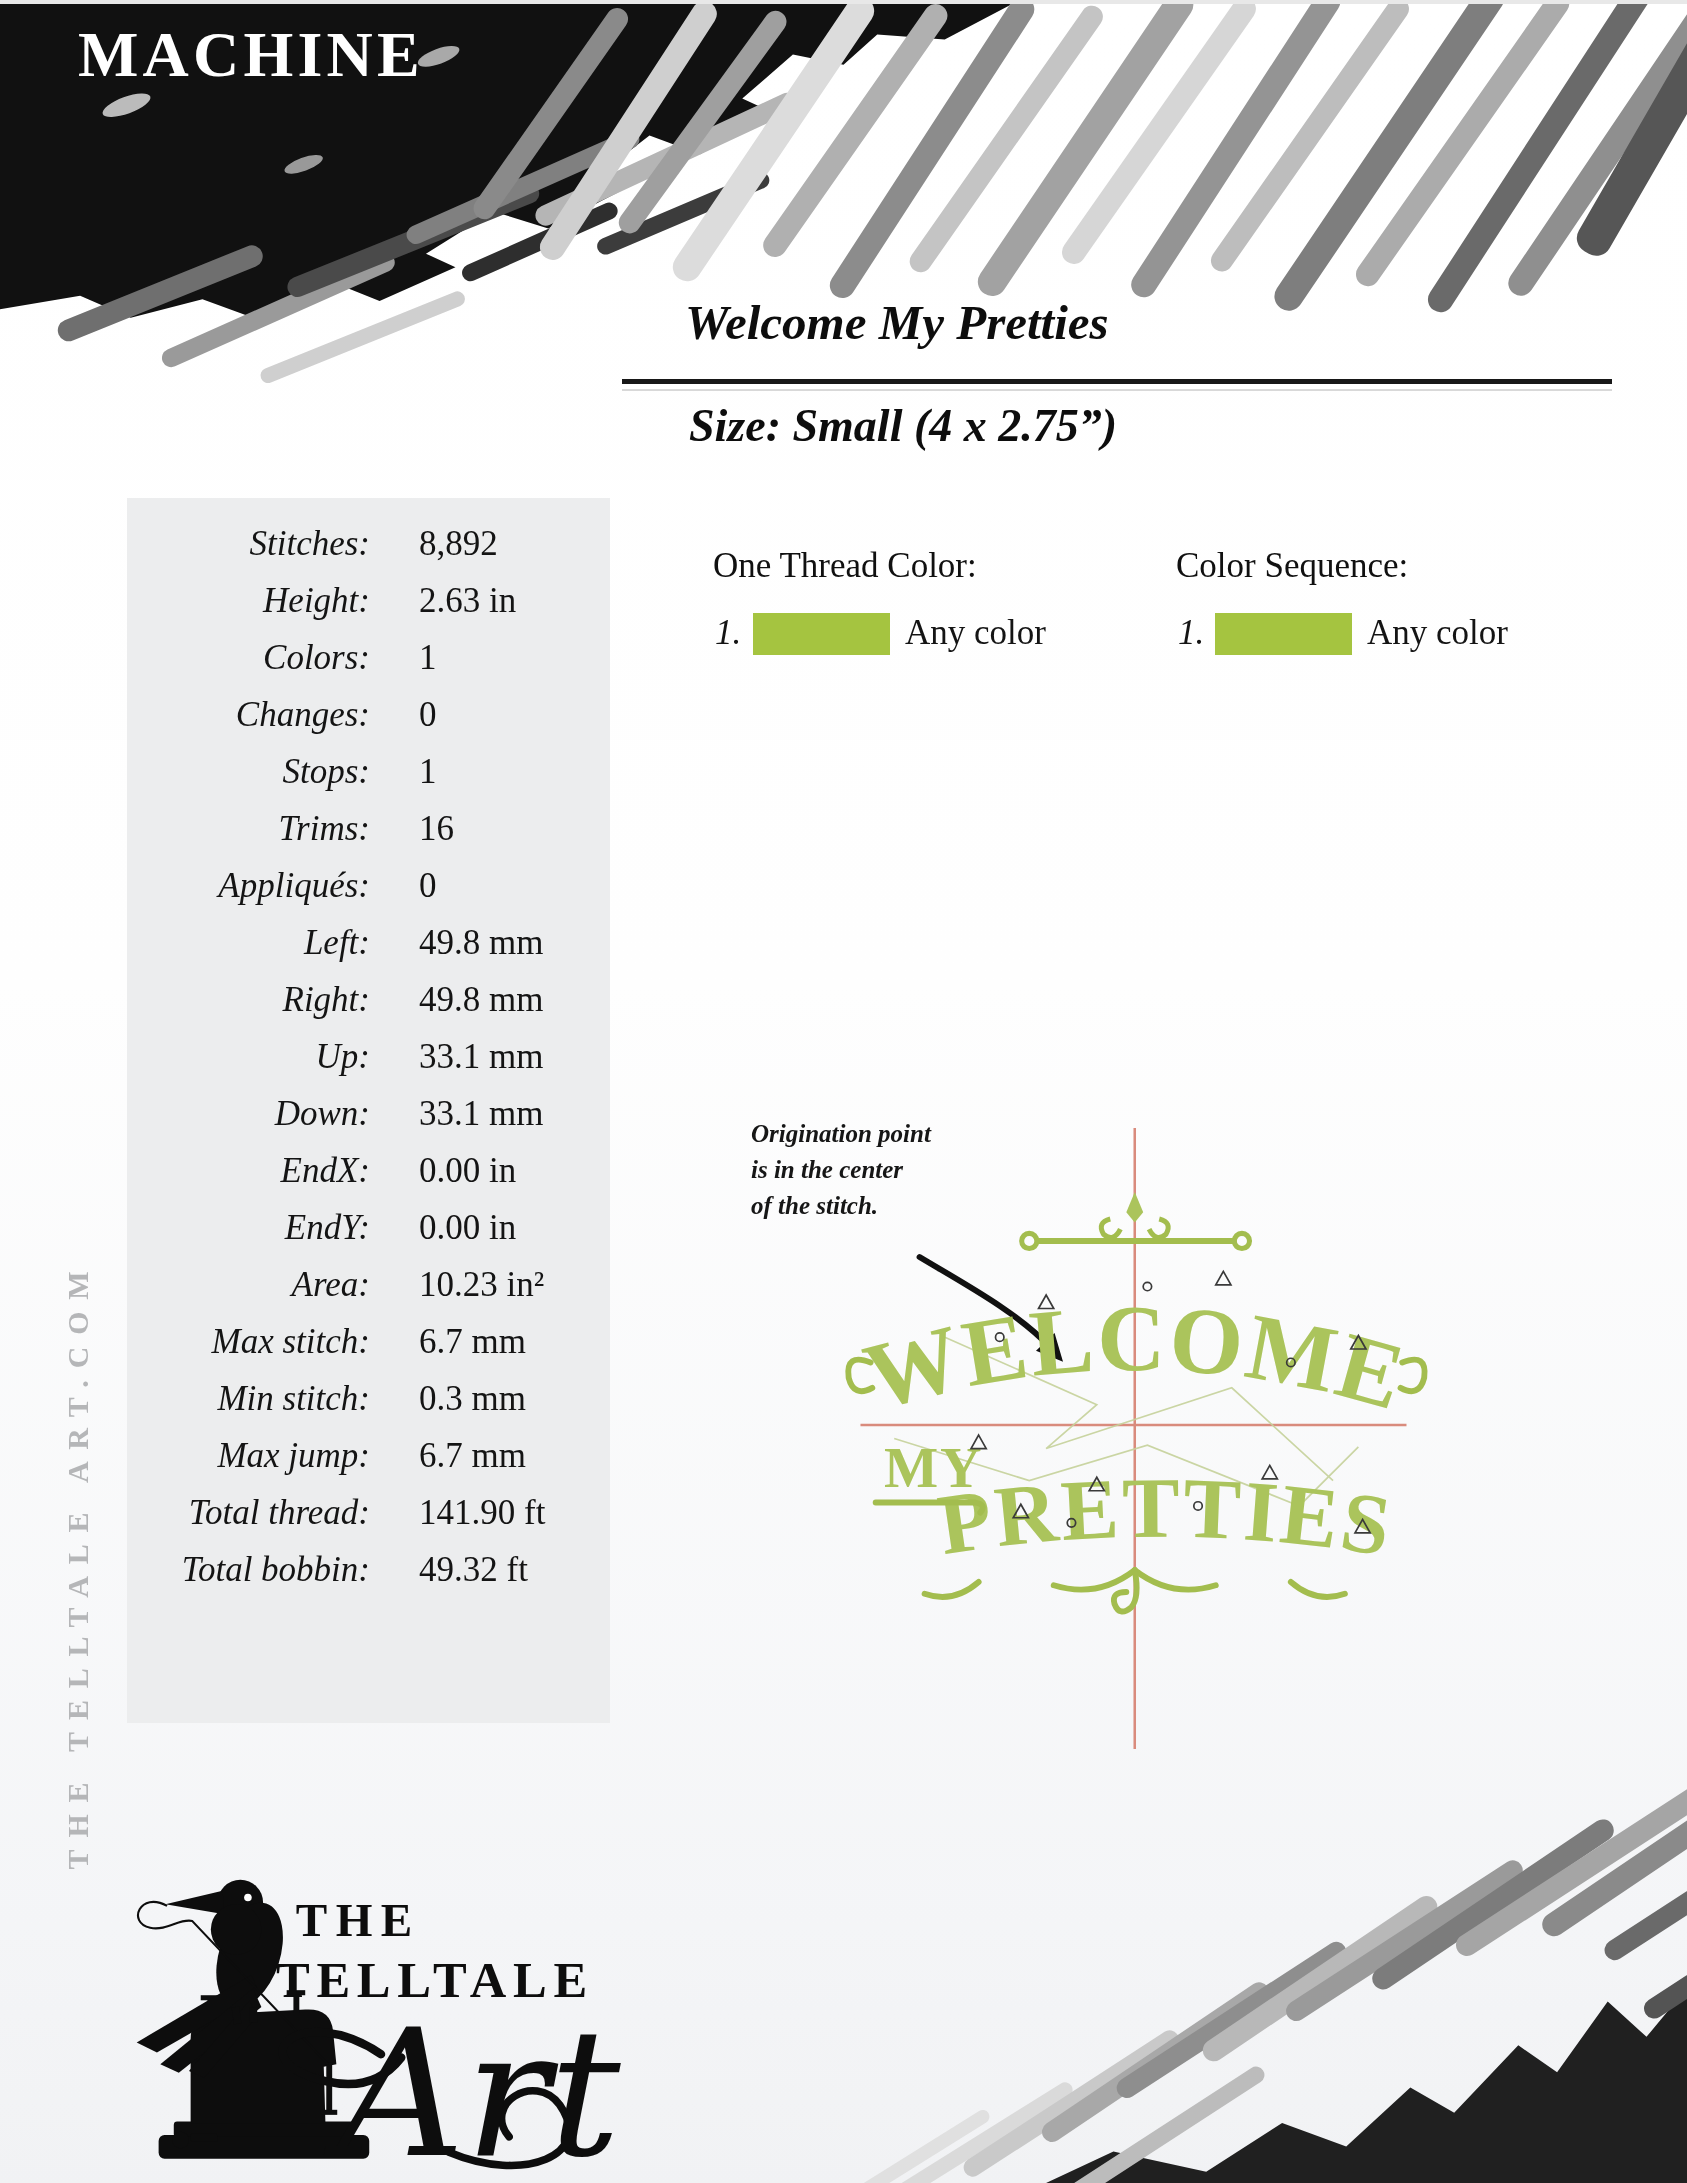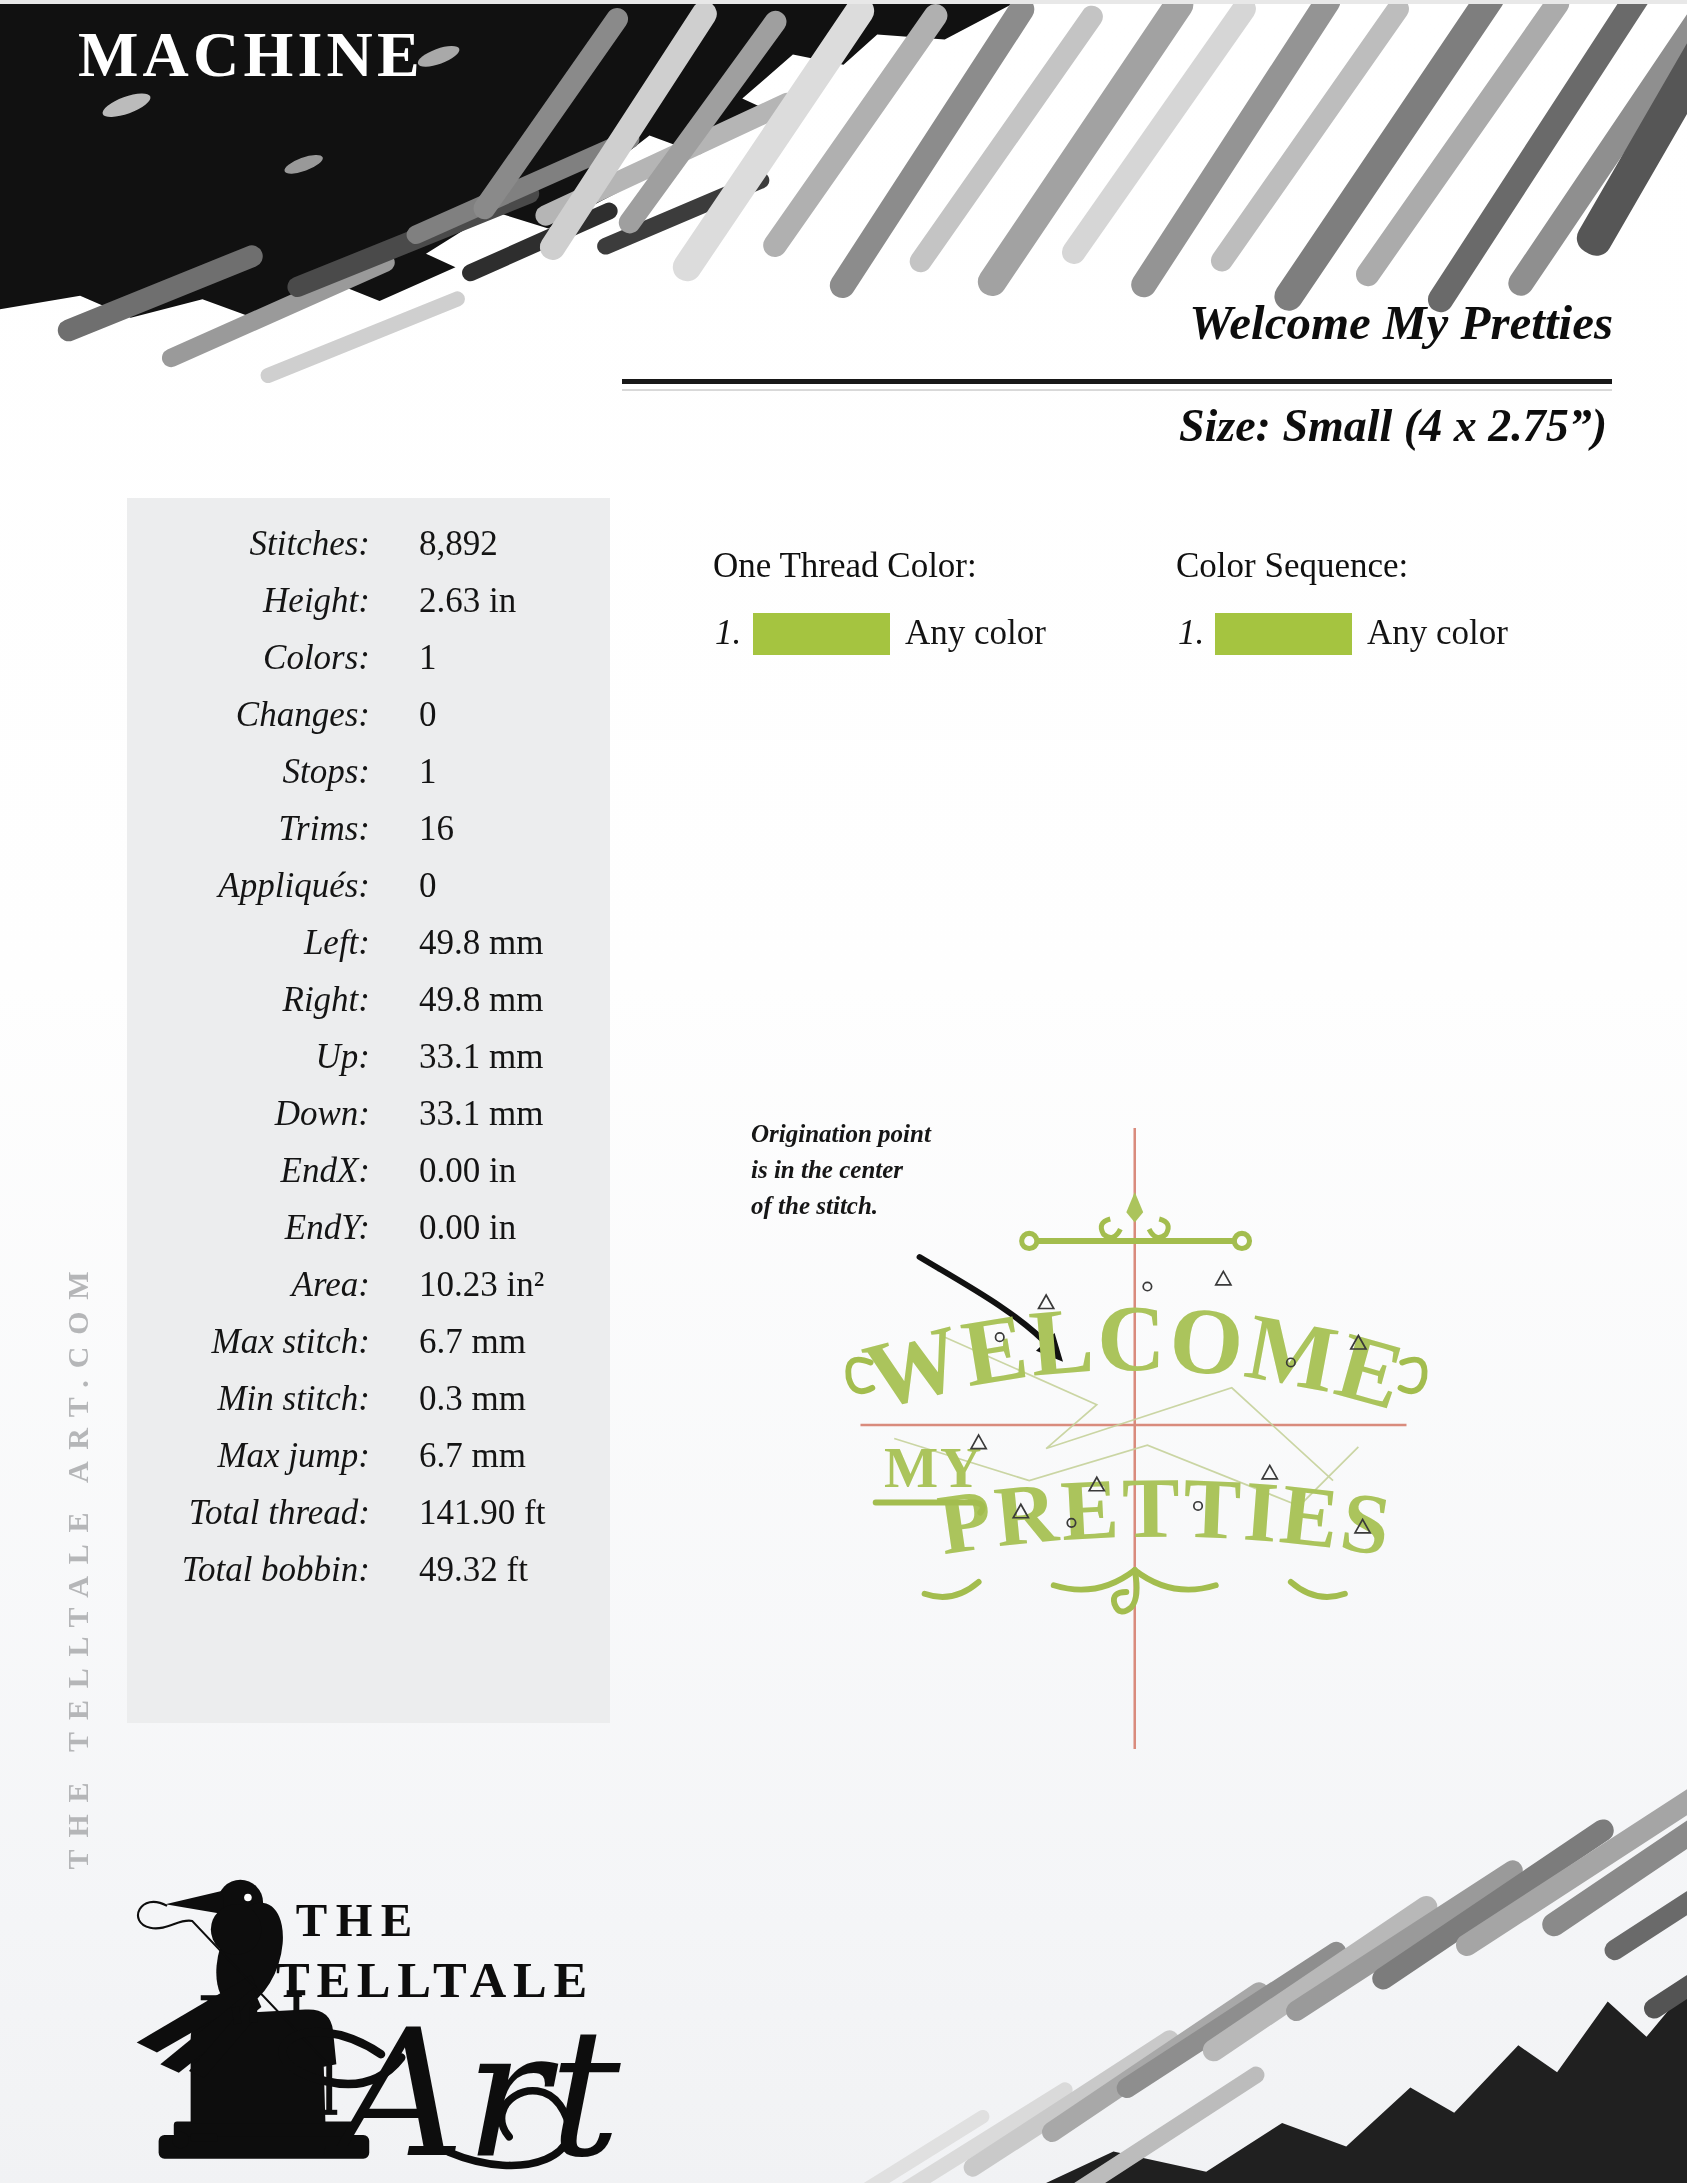--- a/index.html
+++ b/index.html
@@ -11,27 +11,27 @@
   svg{display:block;}
 
   
   .bg-art{position:absolute;left:0;top:0;width:1687px;height:2183px;z-index:0;}
   .header-title{
     position:absolute;left:78px;top:22px;z-index:2;color:#ffffff;
     font-weight:bold;font-size:64px;line-height:58px;letter-spacing:4.2px;
     font-family:"Liberation Serif",serif;
   }
   .design-name{
-    position:absolute;right:74px;top:290px;width:928px;text-align:right;z-index:2;
+    position:absolute;right:74px;top:290px;width:928px;text-align:left;z-index:2;
     font-size:49px;font-weight:bold;font-style:italic;color:#0d0d0d;
   }
   .title-rule{position:absolute;left:622px;top:375px;width:990px;height:5px;background:#171717;z-index:2;}
   .title-rule-shadow{position:absolute;left:622px;top:385px;width:990px;height:1.7px;background:#d8d8d8;z-index:2;}
   .size-label{
-    position:absolute;right:80px;top:395px;width:928px;text-align:right;z-index:2;
+    position:absolute;right:70px;top:395px;width:928px;z-index:2;
     font-size:46px;font-weight:bold;font-style:italic;color:#0d0d0d;
   }
 
   
   .spec-panel{
     position:absolute;left:127px;top:494px;width:483px;height:1225px;z-index:2;
     background:#ecedee;box-sizing:border-box;padding-top:17px;
   }
   .spec-row{display:flex;height:57px;align-items:center;font-size:35px;}
   .spec-label{width:243px;text-align:right;font-style:italic;}

